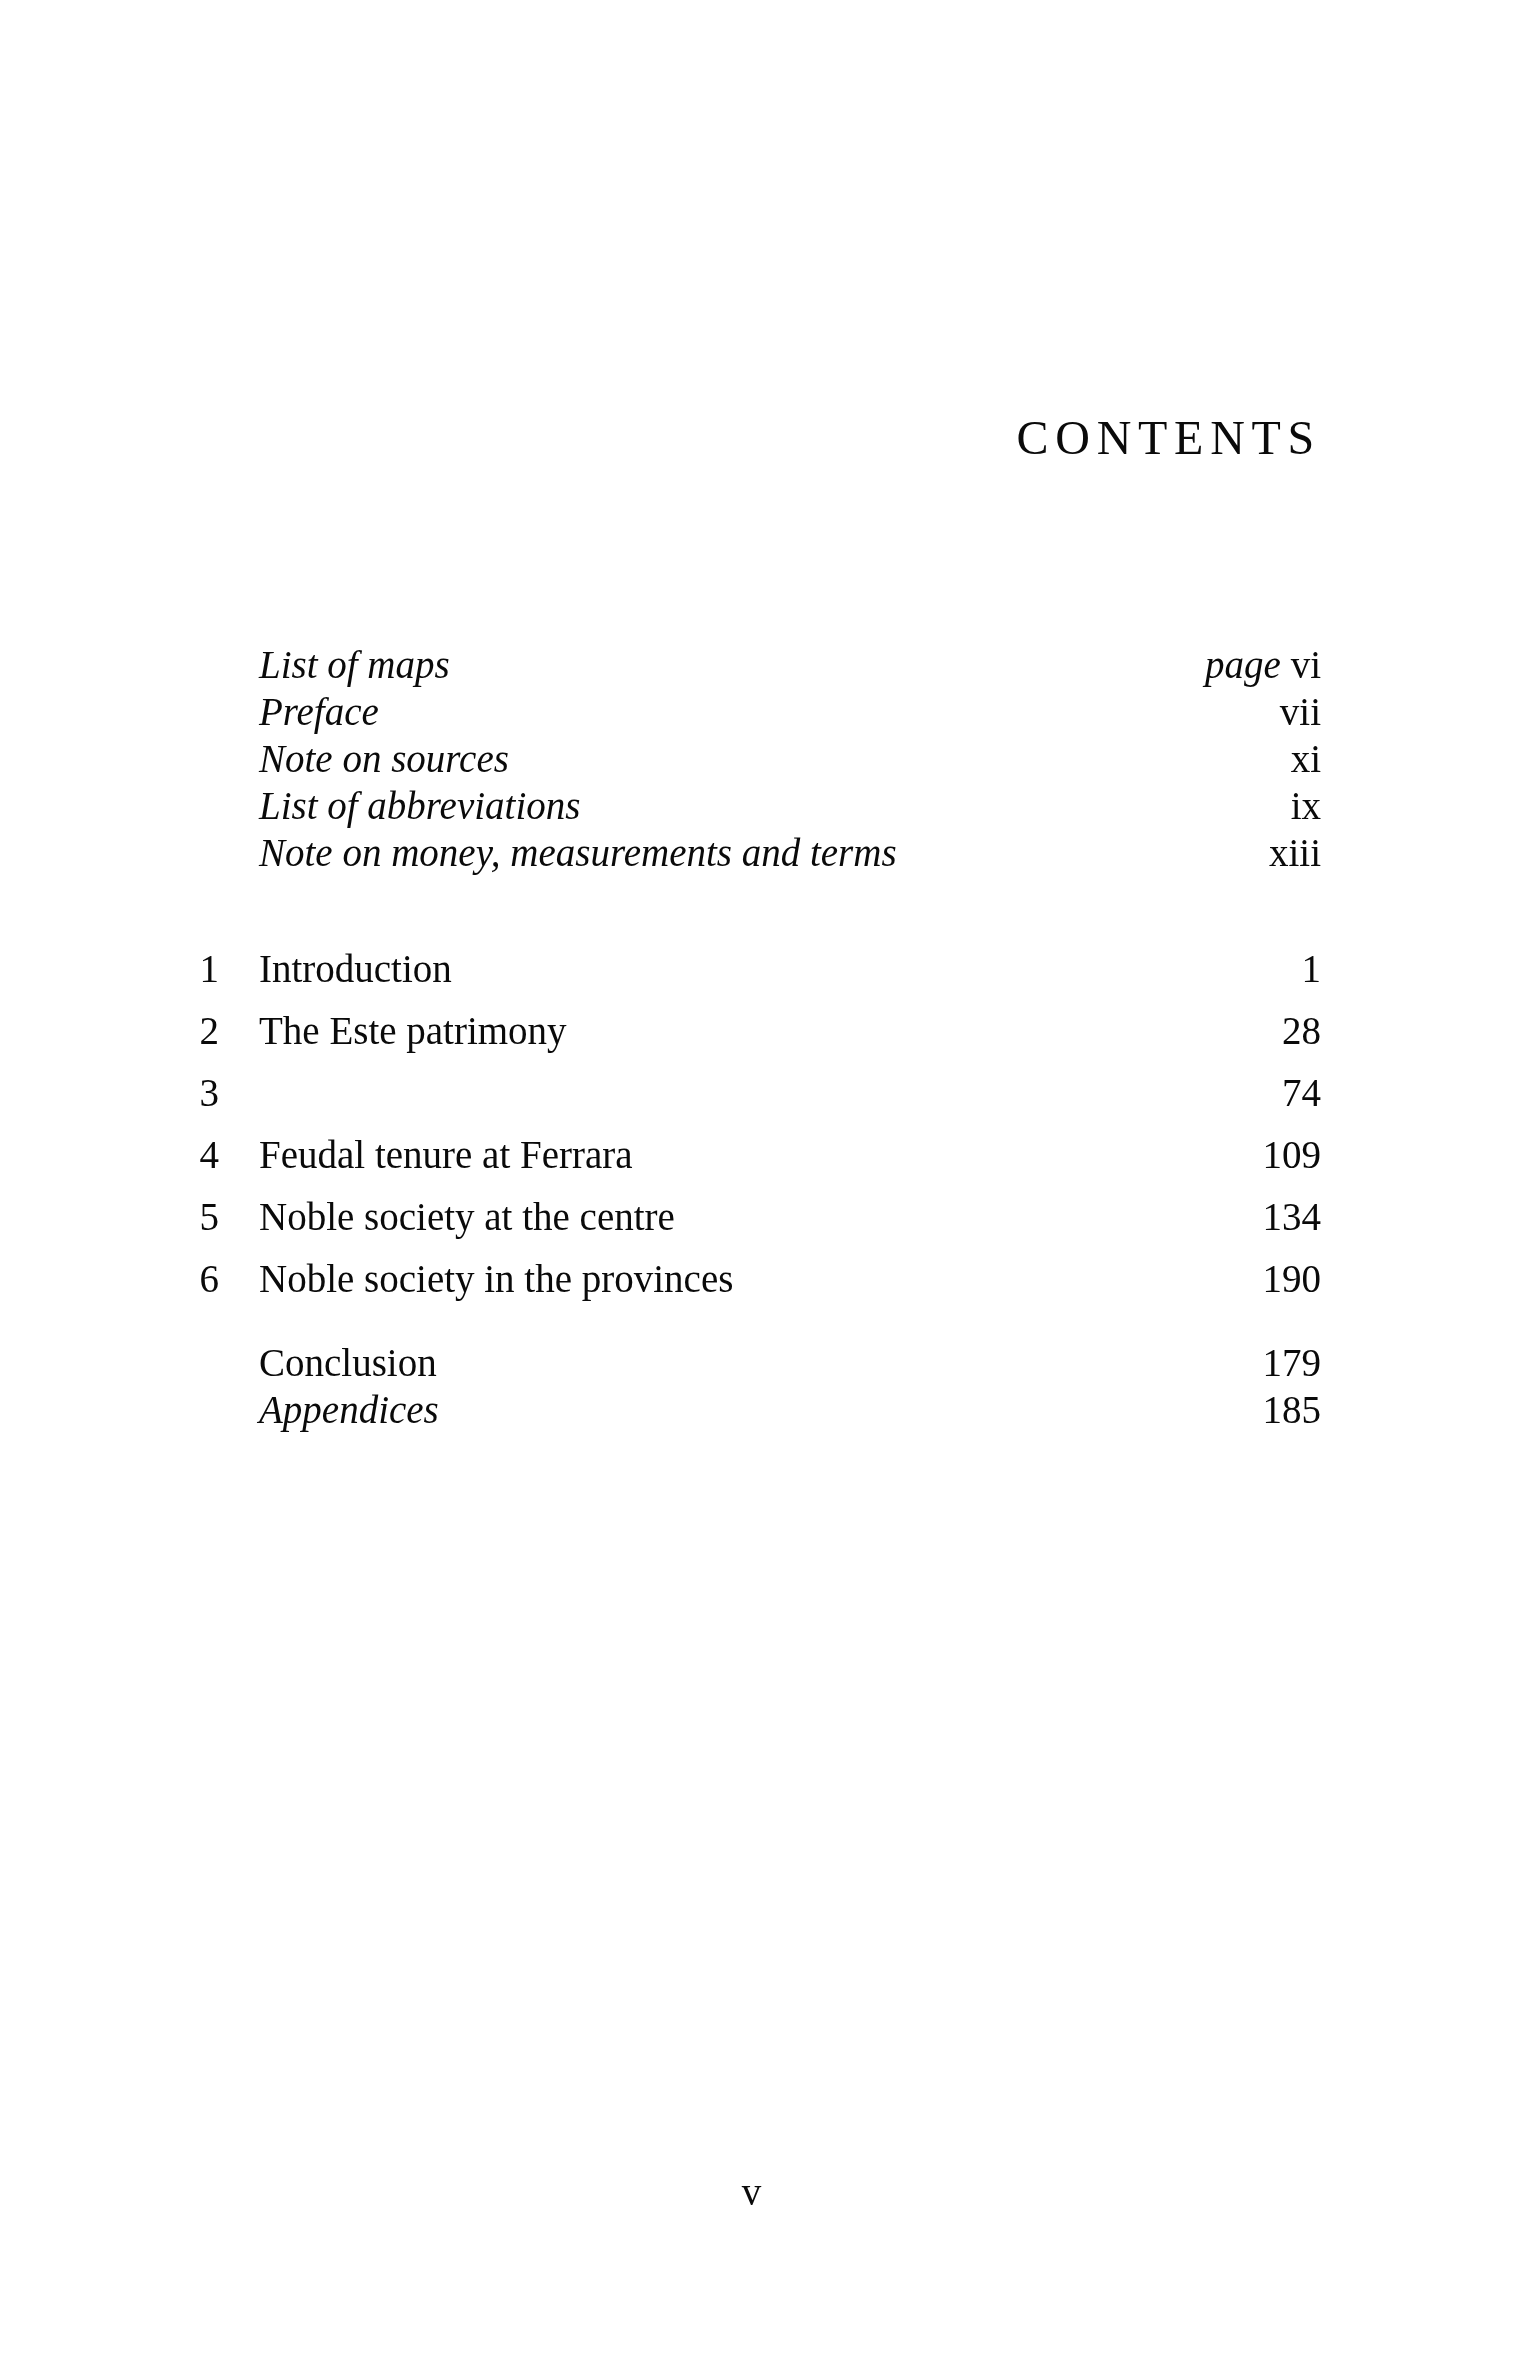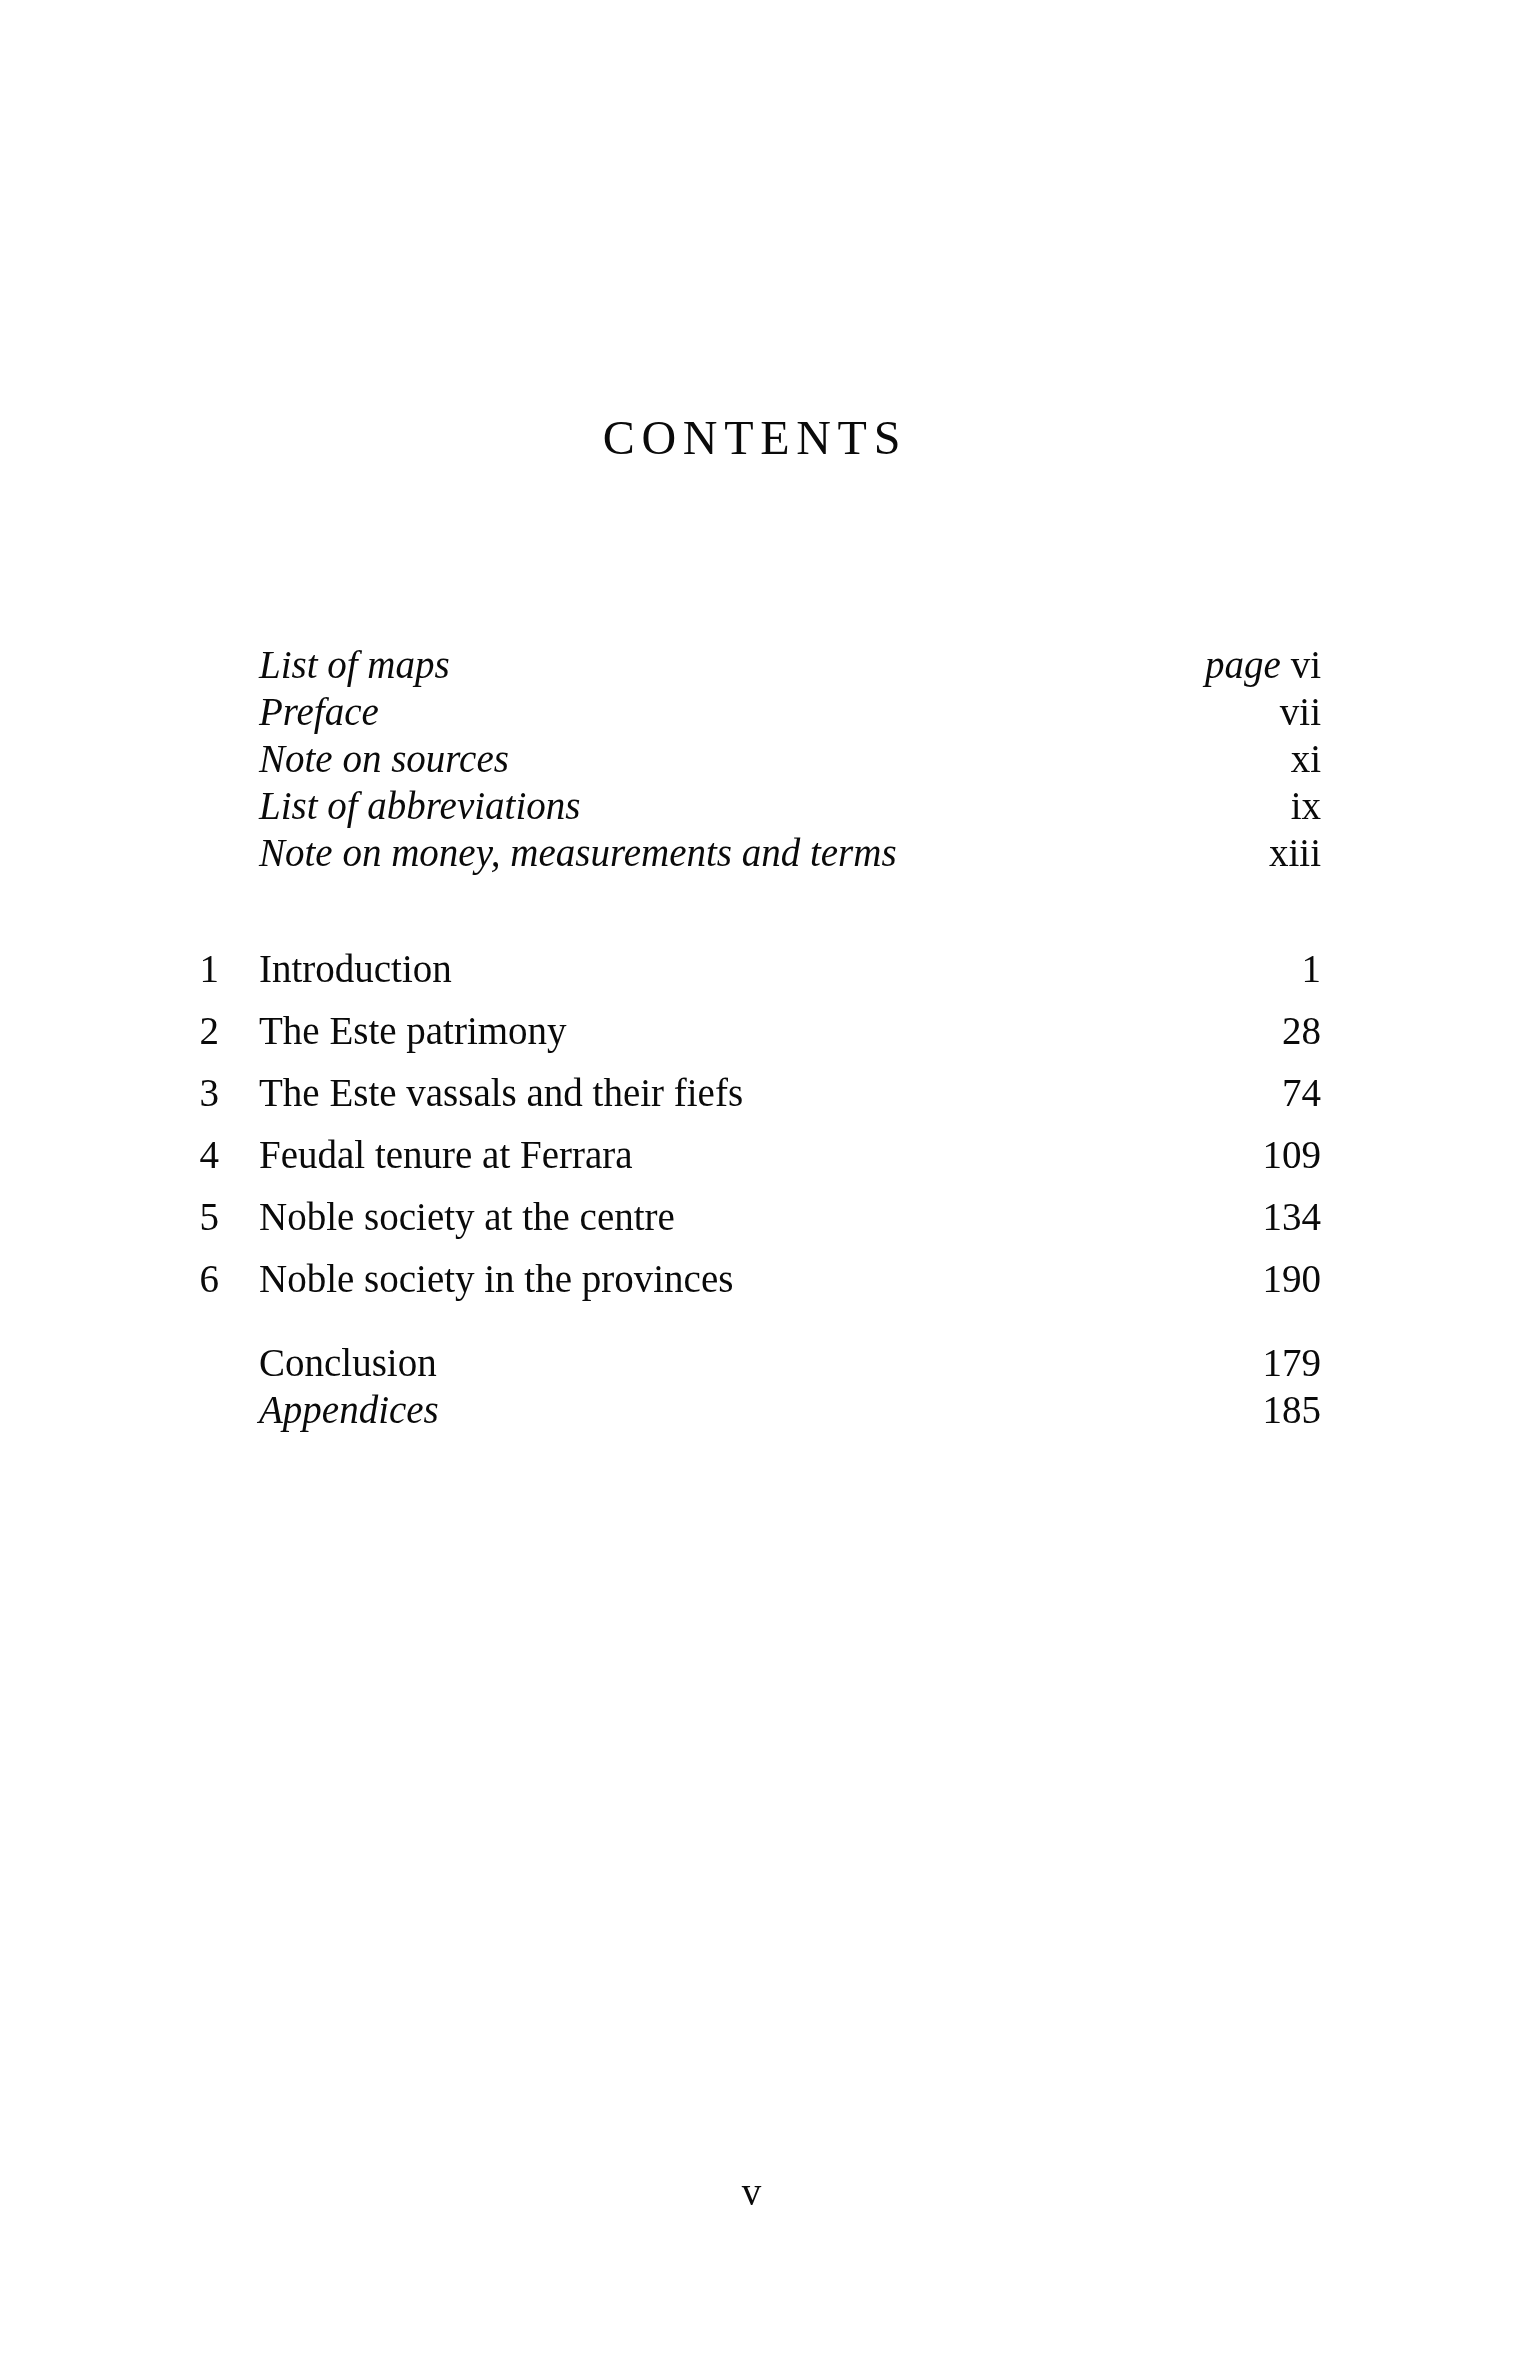--- a/index.html
+++ b/index.html
@@ -13,21 +13,21 @@
     font-family: "Liberation Serif", "DejaVu Serif", serif;
     overflow: hidden;
   }
   .content {
     position: absolute;
     left: 182px;
     width: 1139px; 
   }
   .title-wrap {
     top: 410px;
-    text-align: center;
+    text-align: right;
   }
   .title {
     font-size: 48px;
     letter-spacing: 0.14em;
     font-weight: normal;
     display: inline-block;
     margin-left: 0.14em; 
   }
   .front-matter { top: 641px; }
   .chapters     { top: 938px; }
@@ -111,21 +111,20 @@
       <span class="chap-title">Introduction</span>
       <span class="pagenum">1</span>
     </div>
     <div class="row">
       <span class="chap-num">2</span>
       <span class="chap-title">The Este patrimony</span>
       <span class="pagenum">28</span>
     </div>
     <div class="row">
       <span class="chap-num">3</span>
-      <span class="chap-title">The Este vassals and their fiefs</span>
       <span class="pagenum">74</span>
     </div>
     <div class="row">
       <span class="chap-num">4</span>
       <span class="chap-title">Feudal tenure at Ferrara</span>
       <span class="pagenum">109</span>
     </div>
     <div class="row">
       <span class="chap-num">5</span>
       <span class="chap-title">Noble society at the centre</span>

